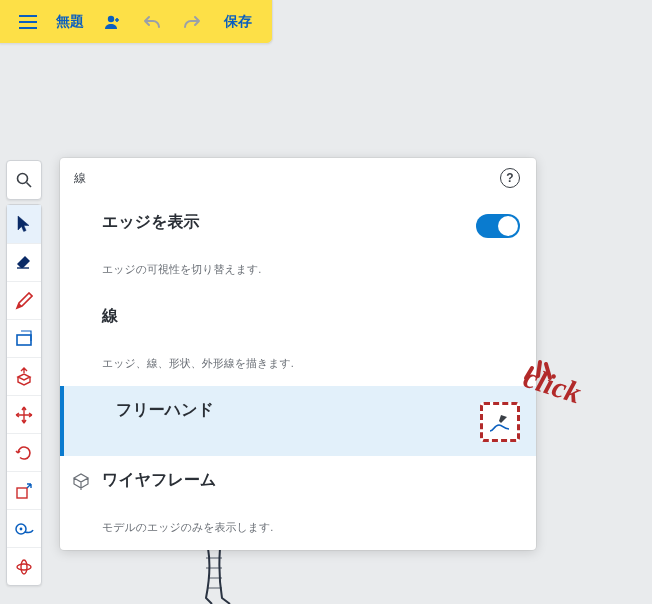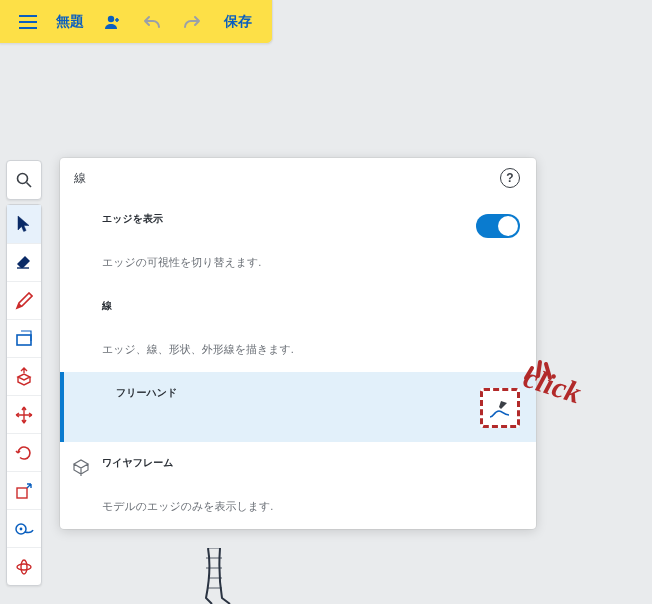--- a/index.html
+++ b/index.html
@@ -106,21 +106,21 @@
     padding-left: 20px;
   }
   .panel-item .leading {
     width: 22px; flex: none;
     padding-top: 2px;
     display: flex; justify-content: center;
     color: #6a6f76;
   }
   .panel-item .body { flex: 1; }
   .panel-item .body .ttl {
-    font-size: 10px; font-weight: 700; color: #2a2f36;
+    font-size: 16px; font-weight: 700; color: #2a2f36;
     margin-bottom: 6px;
   }
   .panel-item .body .desc {
     font-size: 11px; color: #6a6f76; line-height: 1.55; margin-top: 28px;
   }
   .panel-item .trailing {
     flex: none;
     display: flex; align-items: center;
     padding-top: 2px;
   }

